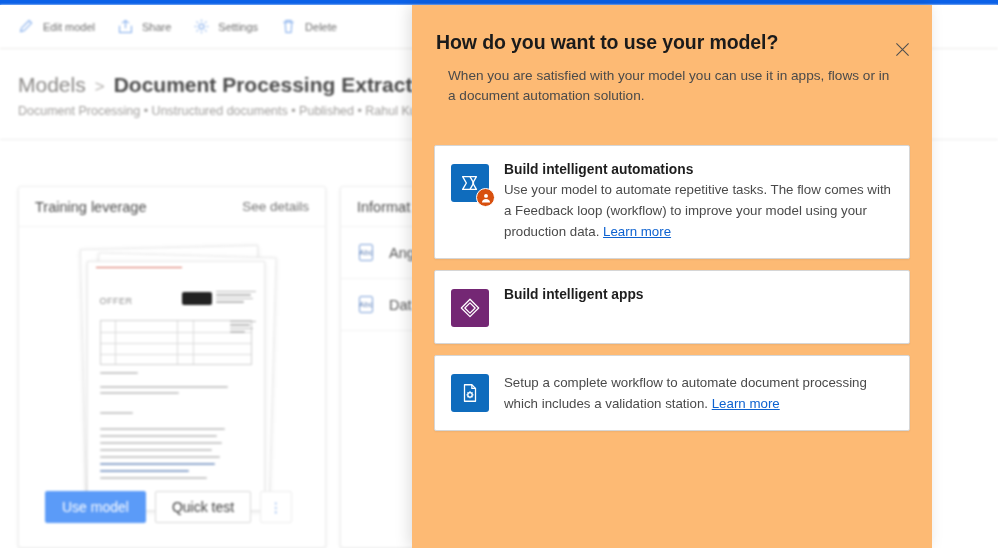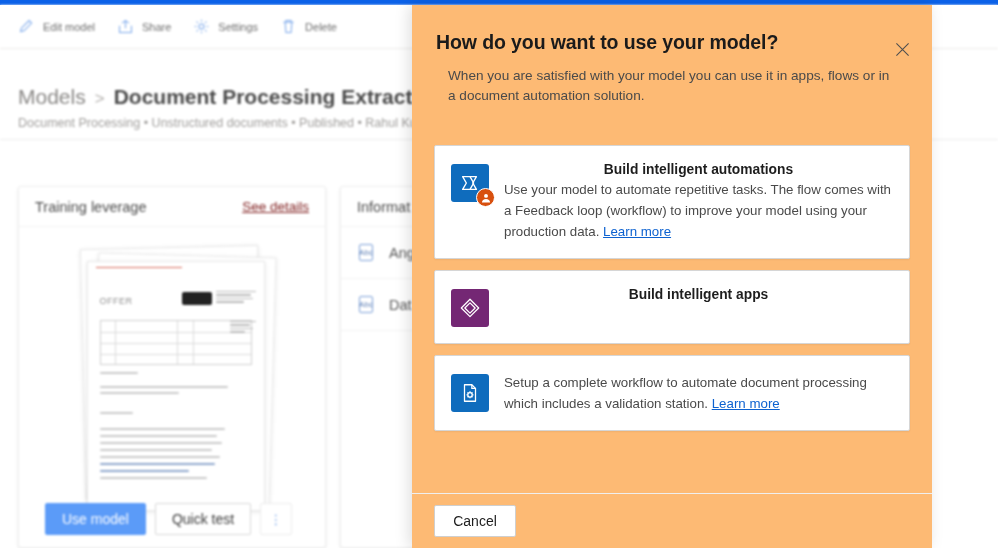--- a/index.html
+++ b/index.html
@@ -28,21 +28,21 @@
   .cmdbar {
     position: absolute; left: 0; top: 0; width: 998px; height: 44px;
     background: #fff;
     border-bottom: 1px solid #edebe9;
     display: flex; align-items: center; padding-left: 18px; gap: 22px;
   }
   .cmd-item { display: flex; align-items: center; gap: 8px; color: #6d6d6d; font-size: 11px; }
   .cmd-icon { width: 17px; height: 17px; display: block; color: #7aa7ea; }
   .cmd-icon svg { display: block; width: 17px; height: 17px; }
 
-  .breadcrumb-wrap { position: absolute; left: 18px; top: 80px; width: 520px; }
+  .breadcrumb-wrap { position: absolute; left: 18px; top: 68px; width: 520px; }
   .bc-line { display: flex; align-items: baseline; gap: 9px; white-space: nowrap; }
   .bc-models { font-size: 21px; color: #8a8886; }
   .bc-sep { font-size: 17px; color: #b3b0ad; }
   .bc-title { font-size: 21px; color: #4a4a4a; font-weight: 600; }
   .bc-sub { margin-top: 7px; font-size: 12.5px; color: #a19f9d; white-space: nowrap; }
 
   .panel-divider {
     position: absolute; left: 0; top: 134px; width: 998px; height: 1px; background: #ededed;
   }
 
@@ -51,21 +51,21 @@
     position: absolute; background: #fff;
     border: 1px solid #f0f0f0; border-radius: 3px;
     box-shadow: 0 1px 3px rgba(0,0,0,0.10);
   }
   #training-card { left: 18px; top: 181px; width: 308px; height: 362px; }
   .card-head {
     height: 40px; display: flex; align-items: center; justify-content: space-between;
     padding: 0 16px; border-bottom: 1px solid #f2f2f2;
   }
   .card-head-title { font-size: 14.5px; color: #4c4c4c; }
-  .card-head-link { font-size: 13.5px; color: #7f1d1d; text-decoration: underline; }
+  .card-head-link { font-size: 13.5px; color: #737373; }
 
   
   .doc-stack { position: relative; margin: 20px auto 0; width: 215px; height: 258px; }
   .sheet { position: absolute; background: #fff; border: 1px solid #e9e9e9; box-shadow: 0 1px 4px rgba(0,0,0,0.10); }
   .sheet.s1 { left: 18px; top: 0px;  width: 178px; height: 250px; transform: rotate(-1.4deg); }
   .sheet.s2 { left: 30px; top: 8px;  width: 178px; height: 250px; transform: rotate(1.6deg); }
   .sheet.s3 { left: 22px; top: 14px; width: 178px; height: 250px; }
   .sheet.s3 .red-rule { position: absolute; left: 8px; top: 5px; width: 86px; height: 1.4px; background: #d96a5a; }
   .offer-word { position: absolute; left: 12px; top: 34px; font-size: 9px; color: #8e8e8e; letter-spacing: .5px; }
   .logo-mark {
@@ -80,21 +80,21 @@
   }
   .grid-box .r { position:absolute; left:0; right:0; height:1px; background:#dcdcdc; }
   .grid-box .c { position:absolute; top:0; bottom:0; width:1px; background:#dcdcdc; }
   .seal { position:absolute; right: 8px; top: 48px; width: 26px; height: 32px; }
   .para { position: absolute; left: 12px; width: 128px; }
   .kb { position: absolute; left: 0; right: 0; height: 2px; background: #cacaca; border-radius: 1px; }
   .kb.u { background: #8fa7cd; }
 
   .card-actions {
     position: absolute; left: 0; right: 0; bottom: 0; height: 56px;
-    display: flex; align-items: center; gap: 9px; padding-left: 26px;
+    display: flex; gap: 9px; padding-left: 26px;
   }
   .btn {
     height: 32px; border-radius: 2px; font-size: 14px; display: inline-flex;
     align-items: center; justify-content: center; padding: 0 16px;
   }
   .btn-primary { background: #5b9bf8; color: #fff; border: 1px solid #5b9bf8; }
   .btn-default { background: #fff; color: #3b3b3b; border: 1px solid #d8d8d8; }
   .btn-more { width: 32px; padding: 0; background: #fff; border: 1px solid #ececec; color:#7aa7ea; font-size: 13px; letter-spacing: 1px;}
 
   
@@ -142,21 +142,21 @@
     display: flex; align-items: center; justify-content: center;
   }
   .opt-icon svg { display: block; }
   .badge-person {
     position: absolute; right: -6px; bottom: -5px; width: 19px; height: 19px;
     border-radius: 50%; background: #d8500f; border: 1.5px solid #fff;
     display:flex; align-items:center; justify-content:center;
   }
   .badge-person svg { display:block; }
   .opt-text { flex: 1 1 auto; min-width: 0; }
-  .opt-title { font-size: 13.8px; font-weight: 700; color: #1e1e1e; margin: 0 0 2px 0; text-align: center; }
+  .opt-title { font-size: 13.8px; font-weight: 700; color: #1e1e1e; margin: 0 0 2px 0; }
   .opt-desc { font-size: 13.3px; color: #4a4a4a; line-height: 21px; margin: 0; }
   .learn-more { color: #0d62d0; text-decoration: underline; cursor: pointer; }
 
   .dlg-footer {
     flex: 0 0 auto; height: 55px; border-top: 1px solid #efefef;
     display: flex; align-items: center; padding-left: 22px;
   }
   .btn-cancel {
     height: 32px; min-width: 82px; padding: 0 18px;
     background: #fff; border: 1px solid #cfcfcf; border-radius: 2px;
@@ -362,18 +362,15 @@
             </svg>
           </div>
         </div>
         <div class="opt-text">
           <p class="opt-desc"><span>Setup a complete workflow to automate document processing which includes a validation station. </span><span class="learn-more">Learn more</span></p>
         </div>
       </div>
 
     </div>
 
-    <div class="dlg-footer">
-      <button class="btn-cancel">Cancel</button>
-    </div>
   </div>
 
 </div>
 
 </body></html>

